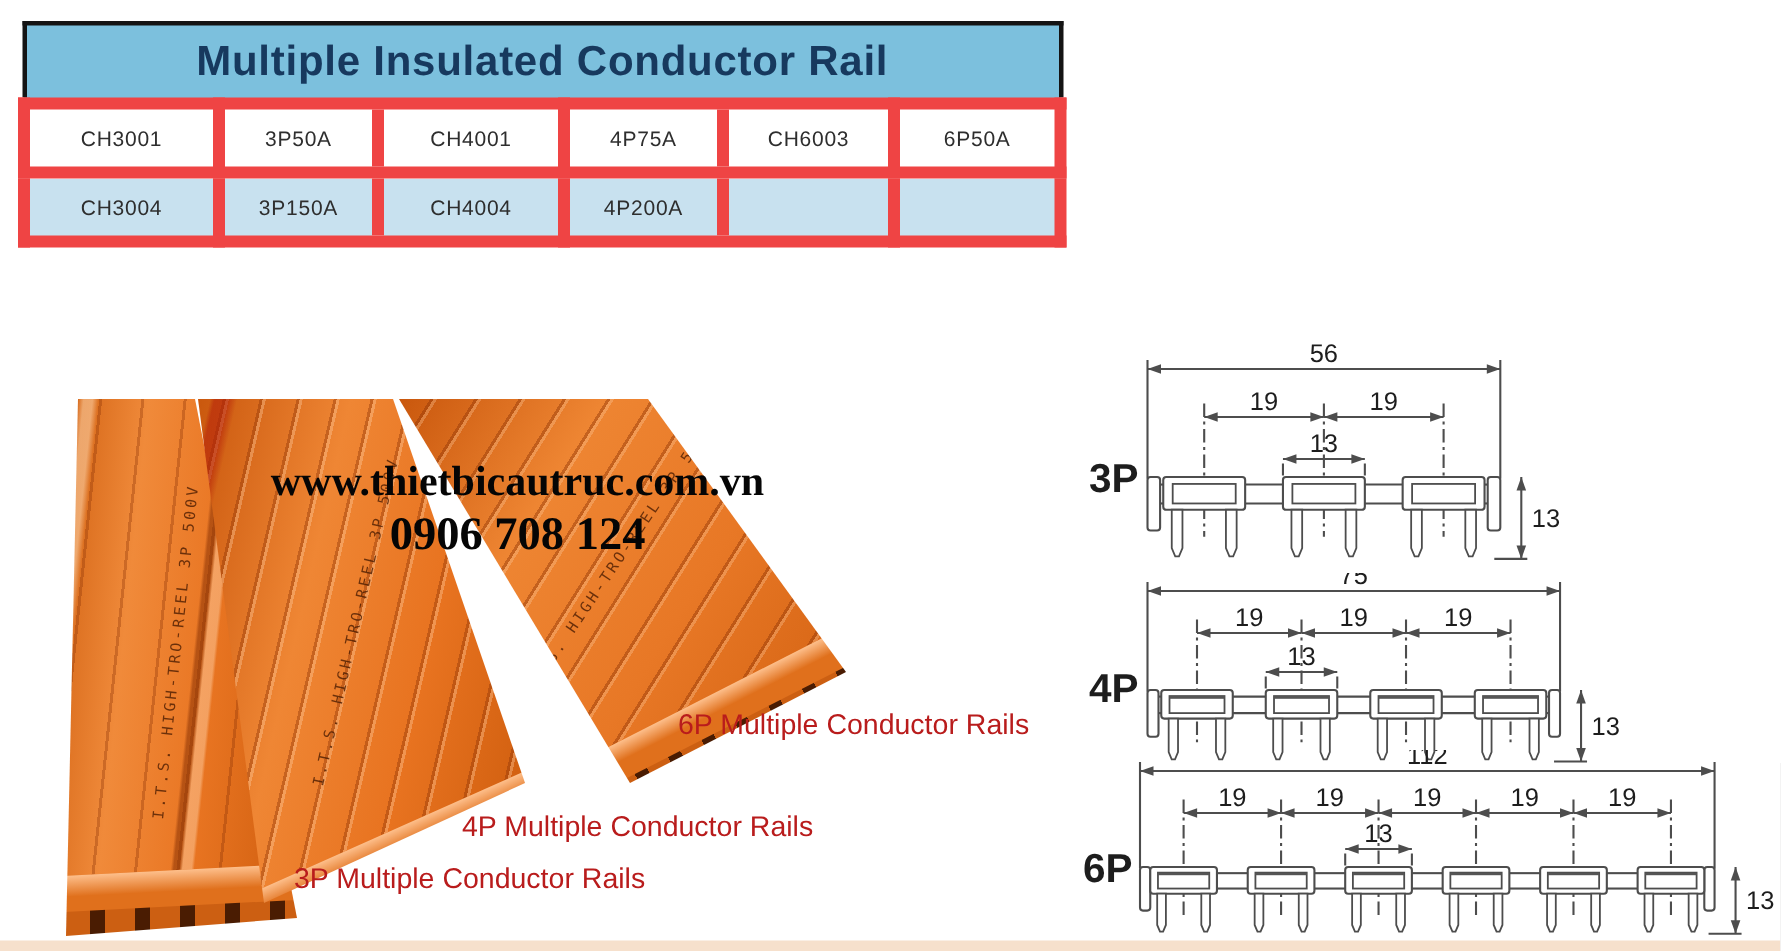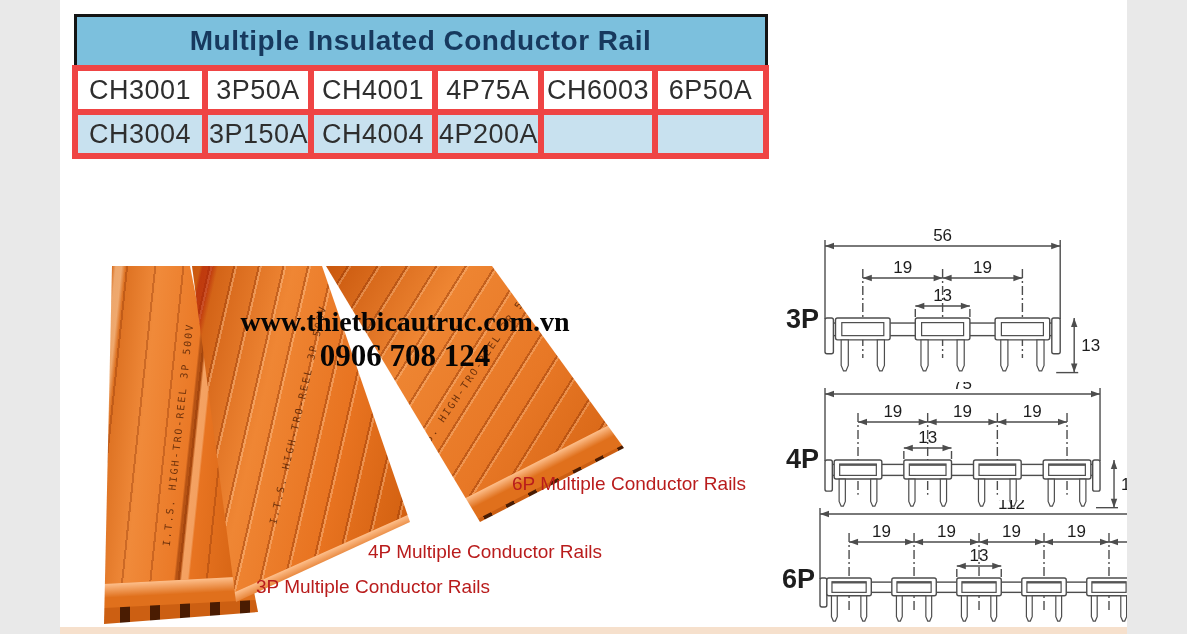--- a/index.html
+++ b/index.html
@@ -1,35 +1,35 @@
 <!DOCTYPE html>
 <html><head>
 <meta charset="utf-8">
 <style>
   html,body{margin:0;padding:0;background:#e9e9e9;}
   #stage{
-    position:relative;width:1067px;height:634px;margin:0 auto;
+    position:relative;width:1187px;height:634px;margin:0 auto;
     background:#ffffff;overflow:hidden;
     font-family:"Liberation Sans",sans-serif;
   }
 
   
   #spec-table{
     position:absolute;left:12px;top:14px;width:691px;
     border-collapse:collapse;table-layout:fixed;background:#fff;
     border:3px solid #141414;
   }
   #spec-table th{
     height:46px;background:#7cc0dd;color:#17395e;
     font-size:28px;font-weight:bold;letter-spacing:.5px;
     border:3px solid #141414;
   }
   #spec-table td{
-    height:36px;border:6px solid #ef4444;text-align:center;
-    font-size:27px;color:#2e2e2e;letter-spacing:.5px;
+    height:36px;border:8px solid #ef4444;text-align:center;
+    font-size:14px;color:#2e2e2e;letter-spacing:.5px;
     overflow:hidden;white-space:nowrap;
   }
   #spec-table td:nth-child(2),#spec-table td:nth-child(4){border-right-width:3px;}
   #spec-table tbody tr:nth-child(even) td{background:#c8e1ef;}
 
   
   .rail{position:absolute;filter:drop-shadow(4px 6px 6px rgba(110,110,125,.45));}
   .rail-body{position:absolute;inset:0;}
   .rail-end{position:absolute;}
   .rail-print{

